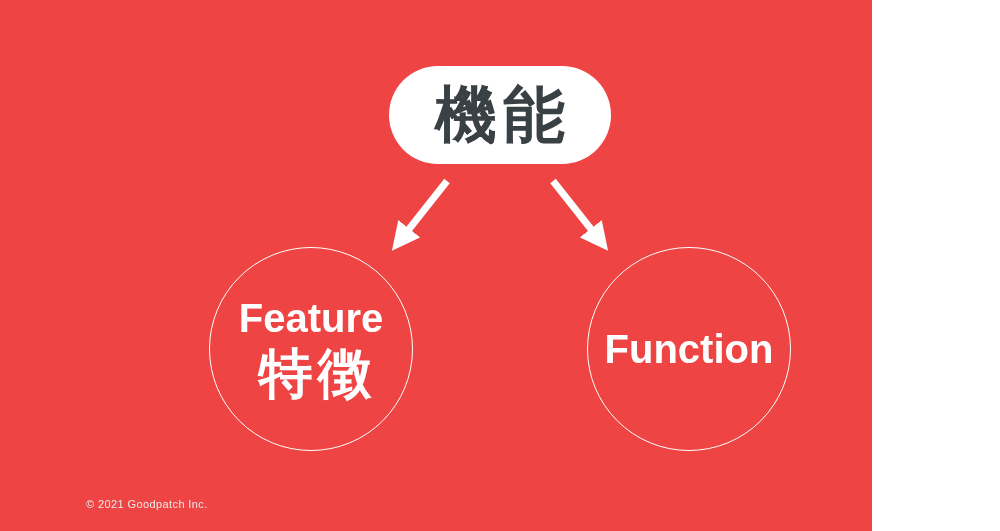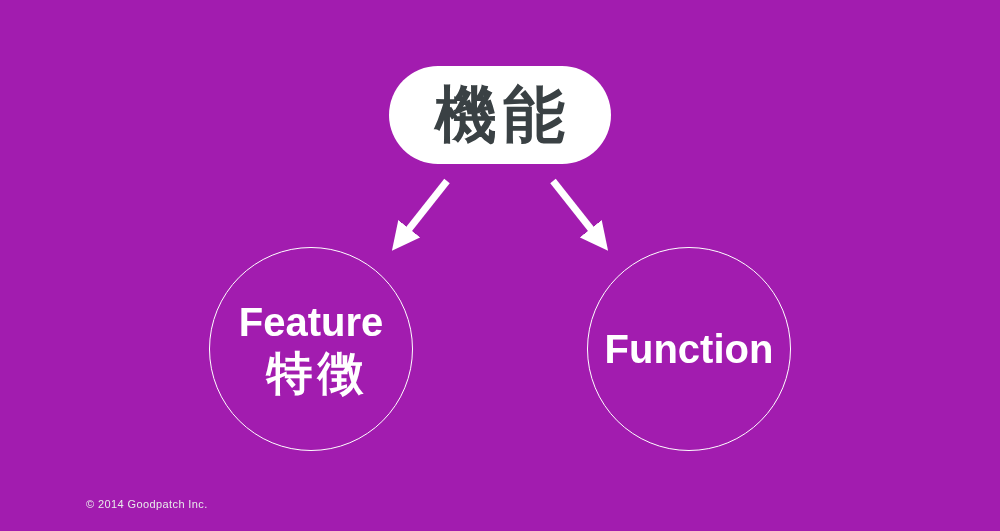--- a/index.html
+++ b/index.html
@@ -7,23 +7,23 @@
     padding: 0;
   }
   body {
     width: 1000px;
     height: 531px;
     overflow: hidden;
     font-family: "Liberation Sans", "DejaVu Sans", sans-serif;
   }
   .canvas {
     position: relative;
-    width: 1000px;
+    width: 872px;
     height: 531px;
-    background: #a21caf;
+    background: #ef4444;
   }
   .pill {
     position: absolute;
     left: 389px;
     top: 66px;
     width: 222px;
     height: 98px;
     background: #ffffff;
     border-radius: 50px;
     display: flex;
@@ -65,21 +65,21 @@
   .circle.right { left: 587px; top: 247px; }
   .label-en {
     color: #ffffff;
     font-size: 40px;
     font-weight: 700;
     line-height: 1;
     white-space: nowrap;
   }
   .label-ja {
     color: #ffffff;
-    font-size: 46px;
+    font-size: 54px;
     font-weight: 700;
     line-height: 1;
     letter-spacing: 5px;
     padding-left: 5px; 
     white-space: nowrap;
     margin-left: 8px;
   }
   .copyright {
     position: absolute;
     left: 86px;
@@ -112,15 +112,15 @@
 
   <div class="circle left">
     <span class="label-en">Feature</span>
     <span class="label-ja">特徴</span>
   </div>
 
   <div class="circle right">
     <span class="label-en">Function</span>
   </div>
 
-  <div class="copyright">© 2014 Goodpatch Inc.</div>
+  <div class="copyright">© 2021 Goodpatch Inc.</div>
 
 </div>
 
 </body></html>

